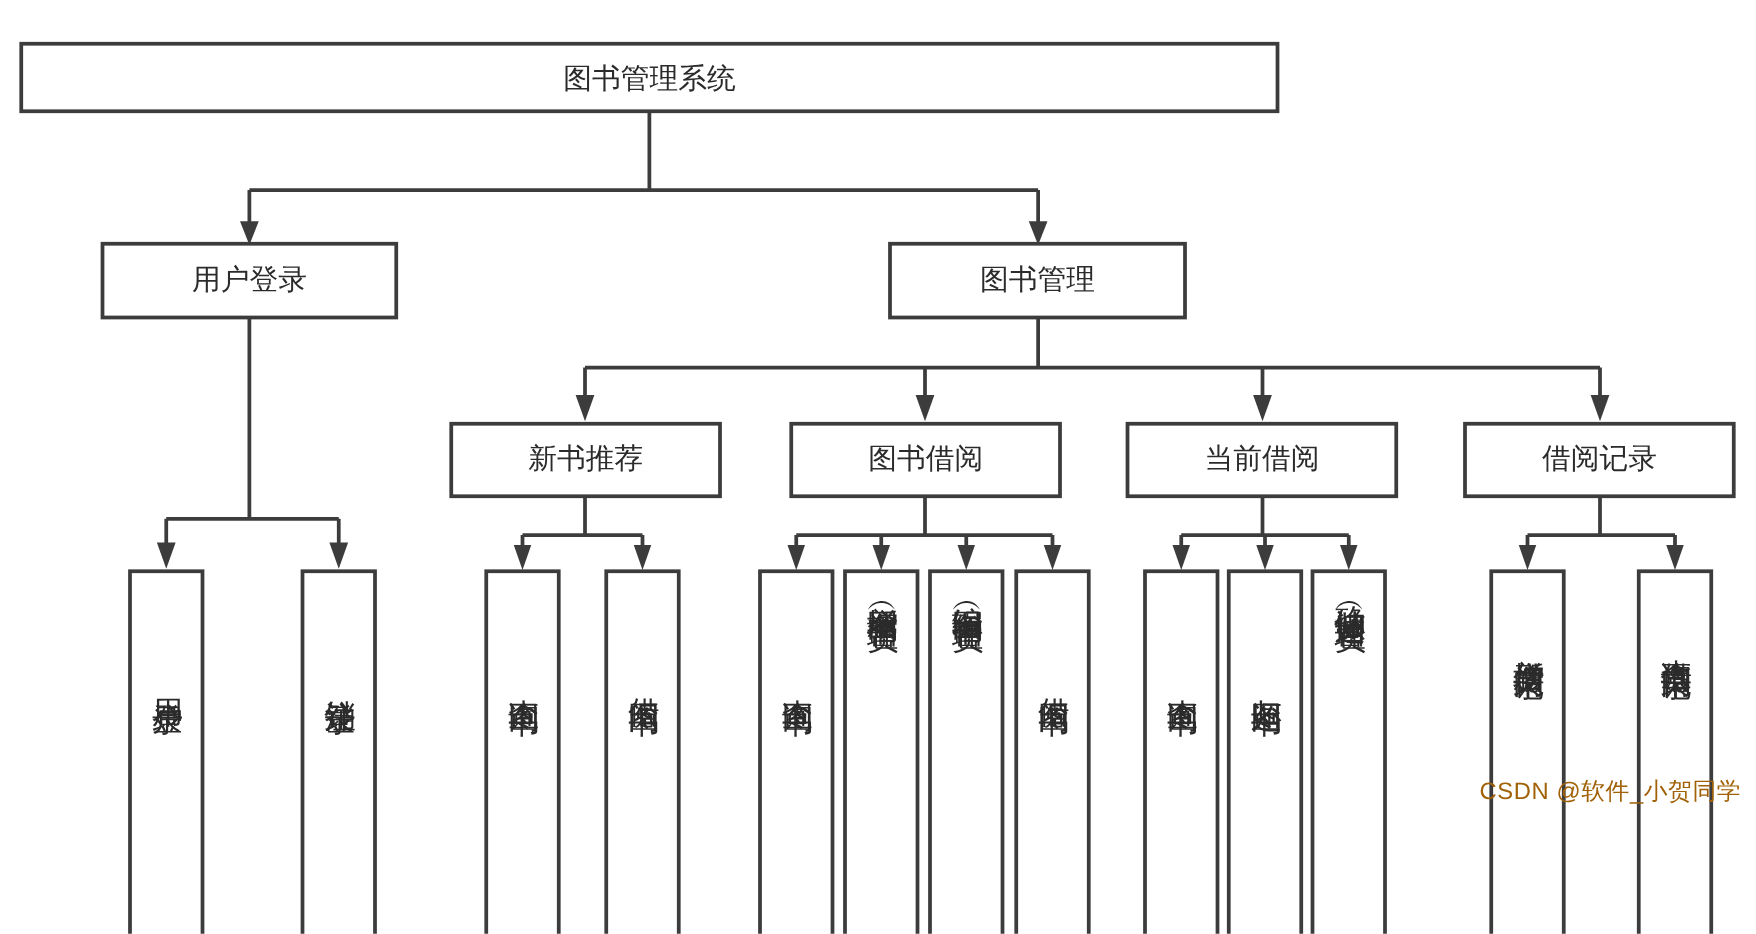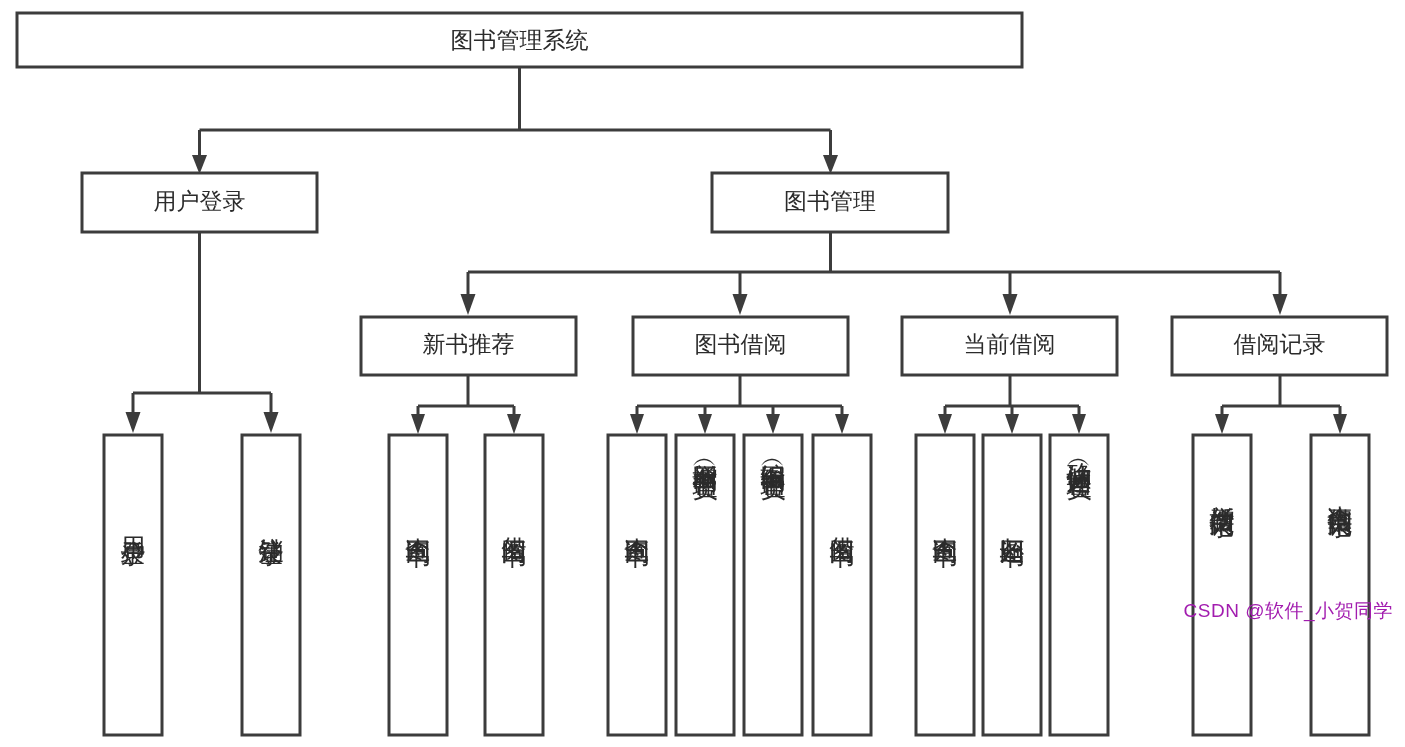--- a/index.html
+++ b/index.html
@@ -1,21 +1,21 @@
 <!DOCTYPE html>
 <html><head>
 <meta charset="utf-8">
 <style>
   html,body{margin:0;padding:0;background:#ffffff;}
   body{
     width:1405px;height:747px;
     font-family:"Liberation Sans","DejaVu Sans",sans-serif;
     overflow:hidden;
   }
-  #diagram-root{position:relative;width:1405px;height:630px;background:#fff;}
+  #diagram-root{position:relative;width:1405px;height:630px;background:#fff;margin-top:22px;}
   svg#flow{position:absolute;left:0;top:0;width:1405px;height:747px;display:block;}
   .box-rect{fill:#ffffff;stroke:#3c3c3c;stroke-width:3;}
   .conn{stroke:#3c3c3c;stroke-width:3;fill:none;stroke-linecap:butt;}
   .arrow-head{fill:#3c3c3c;stroke:none;}
   .h-label{
     font-family:"Liberation Sans","DejaVu Sans",sans-serif;
     font-size:23px;fill:#2b2b2b;text-anchor:middle;
     dominant-baseline:middle;
   }
   .v-label-wrap{
@@ -33,21 +33,21 @@
     line-height:1;
     letter-spacing:2px;
     color:#2b2b2b;
     white-space:nowrap;
   }
   .watermark{
     position:absolute;
     right:12px;bottom:6px;
     font-family:"Liberation Sans","DejaVu Sans",sans-serif;
     font-size:19px;
-    color:#a21caf;
+    color:#a16207;
     letter-spacing:0.5px;
     white-space:nowrap;
   }
 </style>
 </head>
 <body>
 
 <div id="diagram-root">
 
   <svg id="flow" viewBox="0 0 1405 747">

